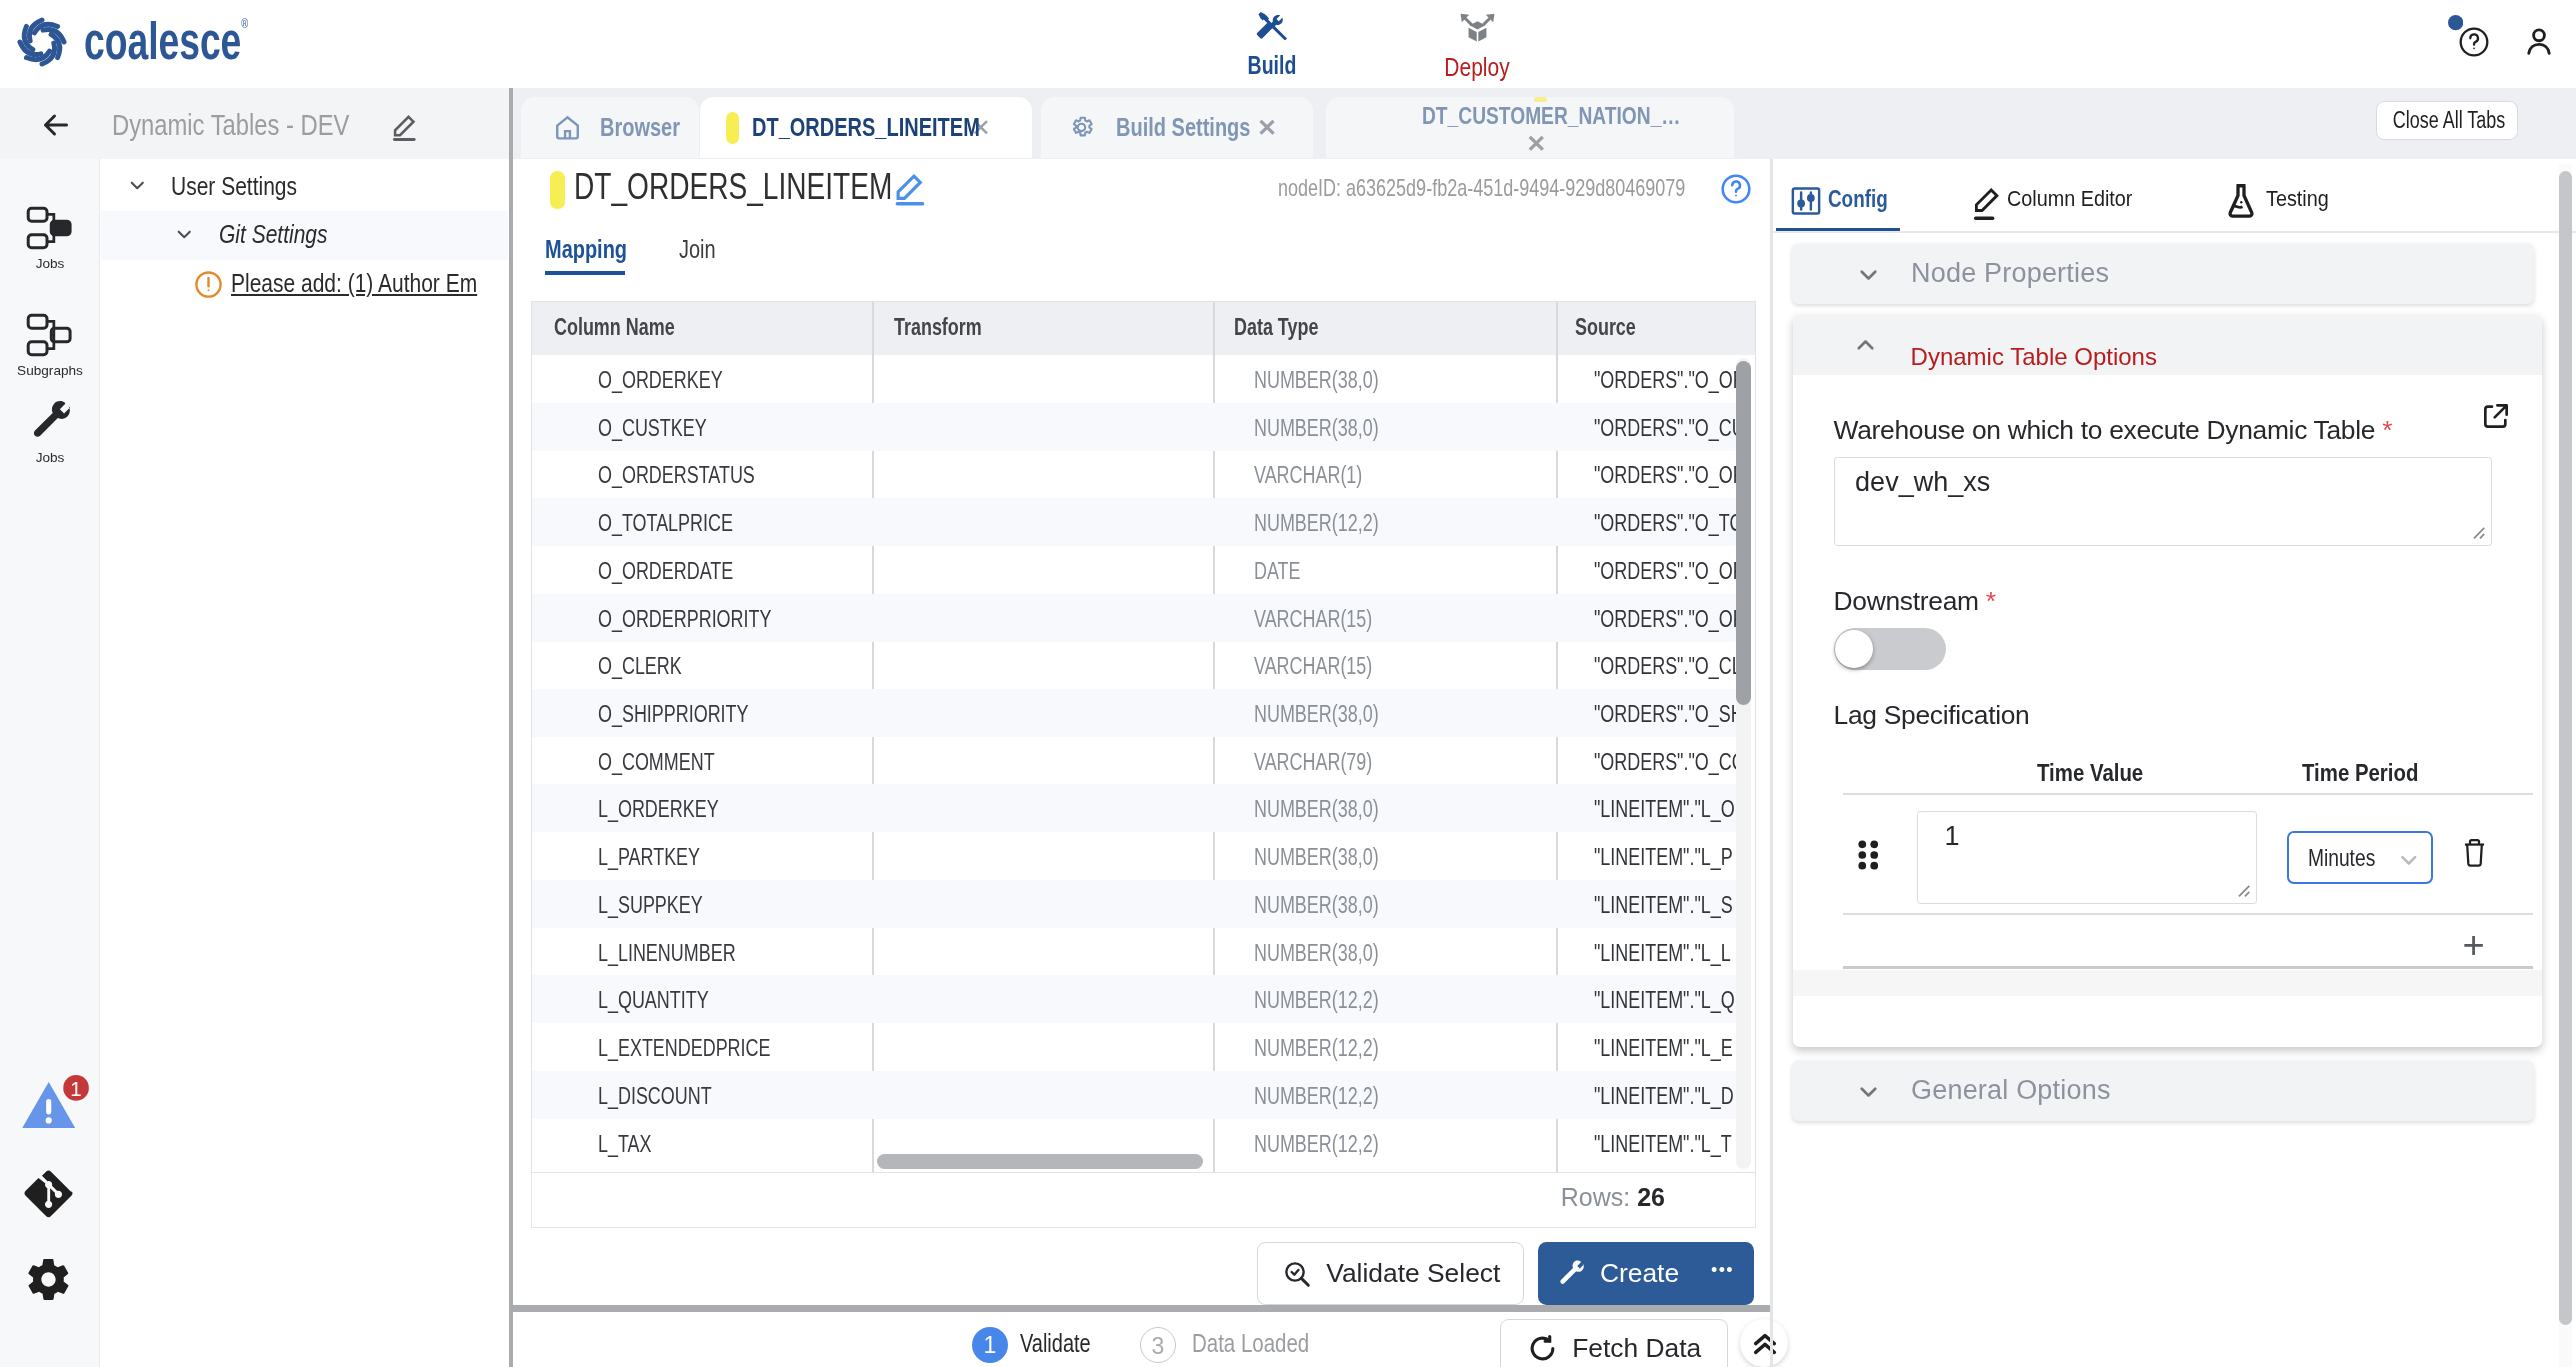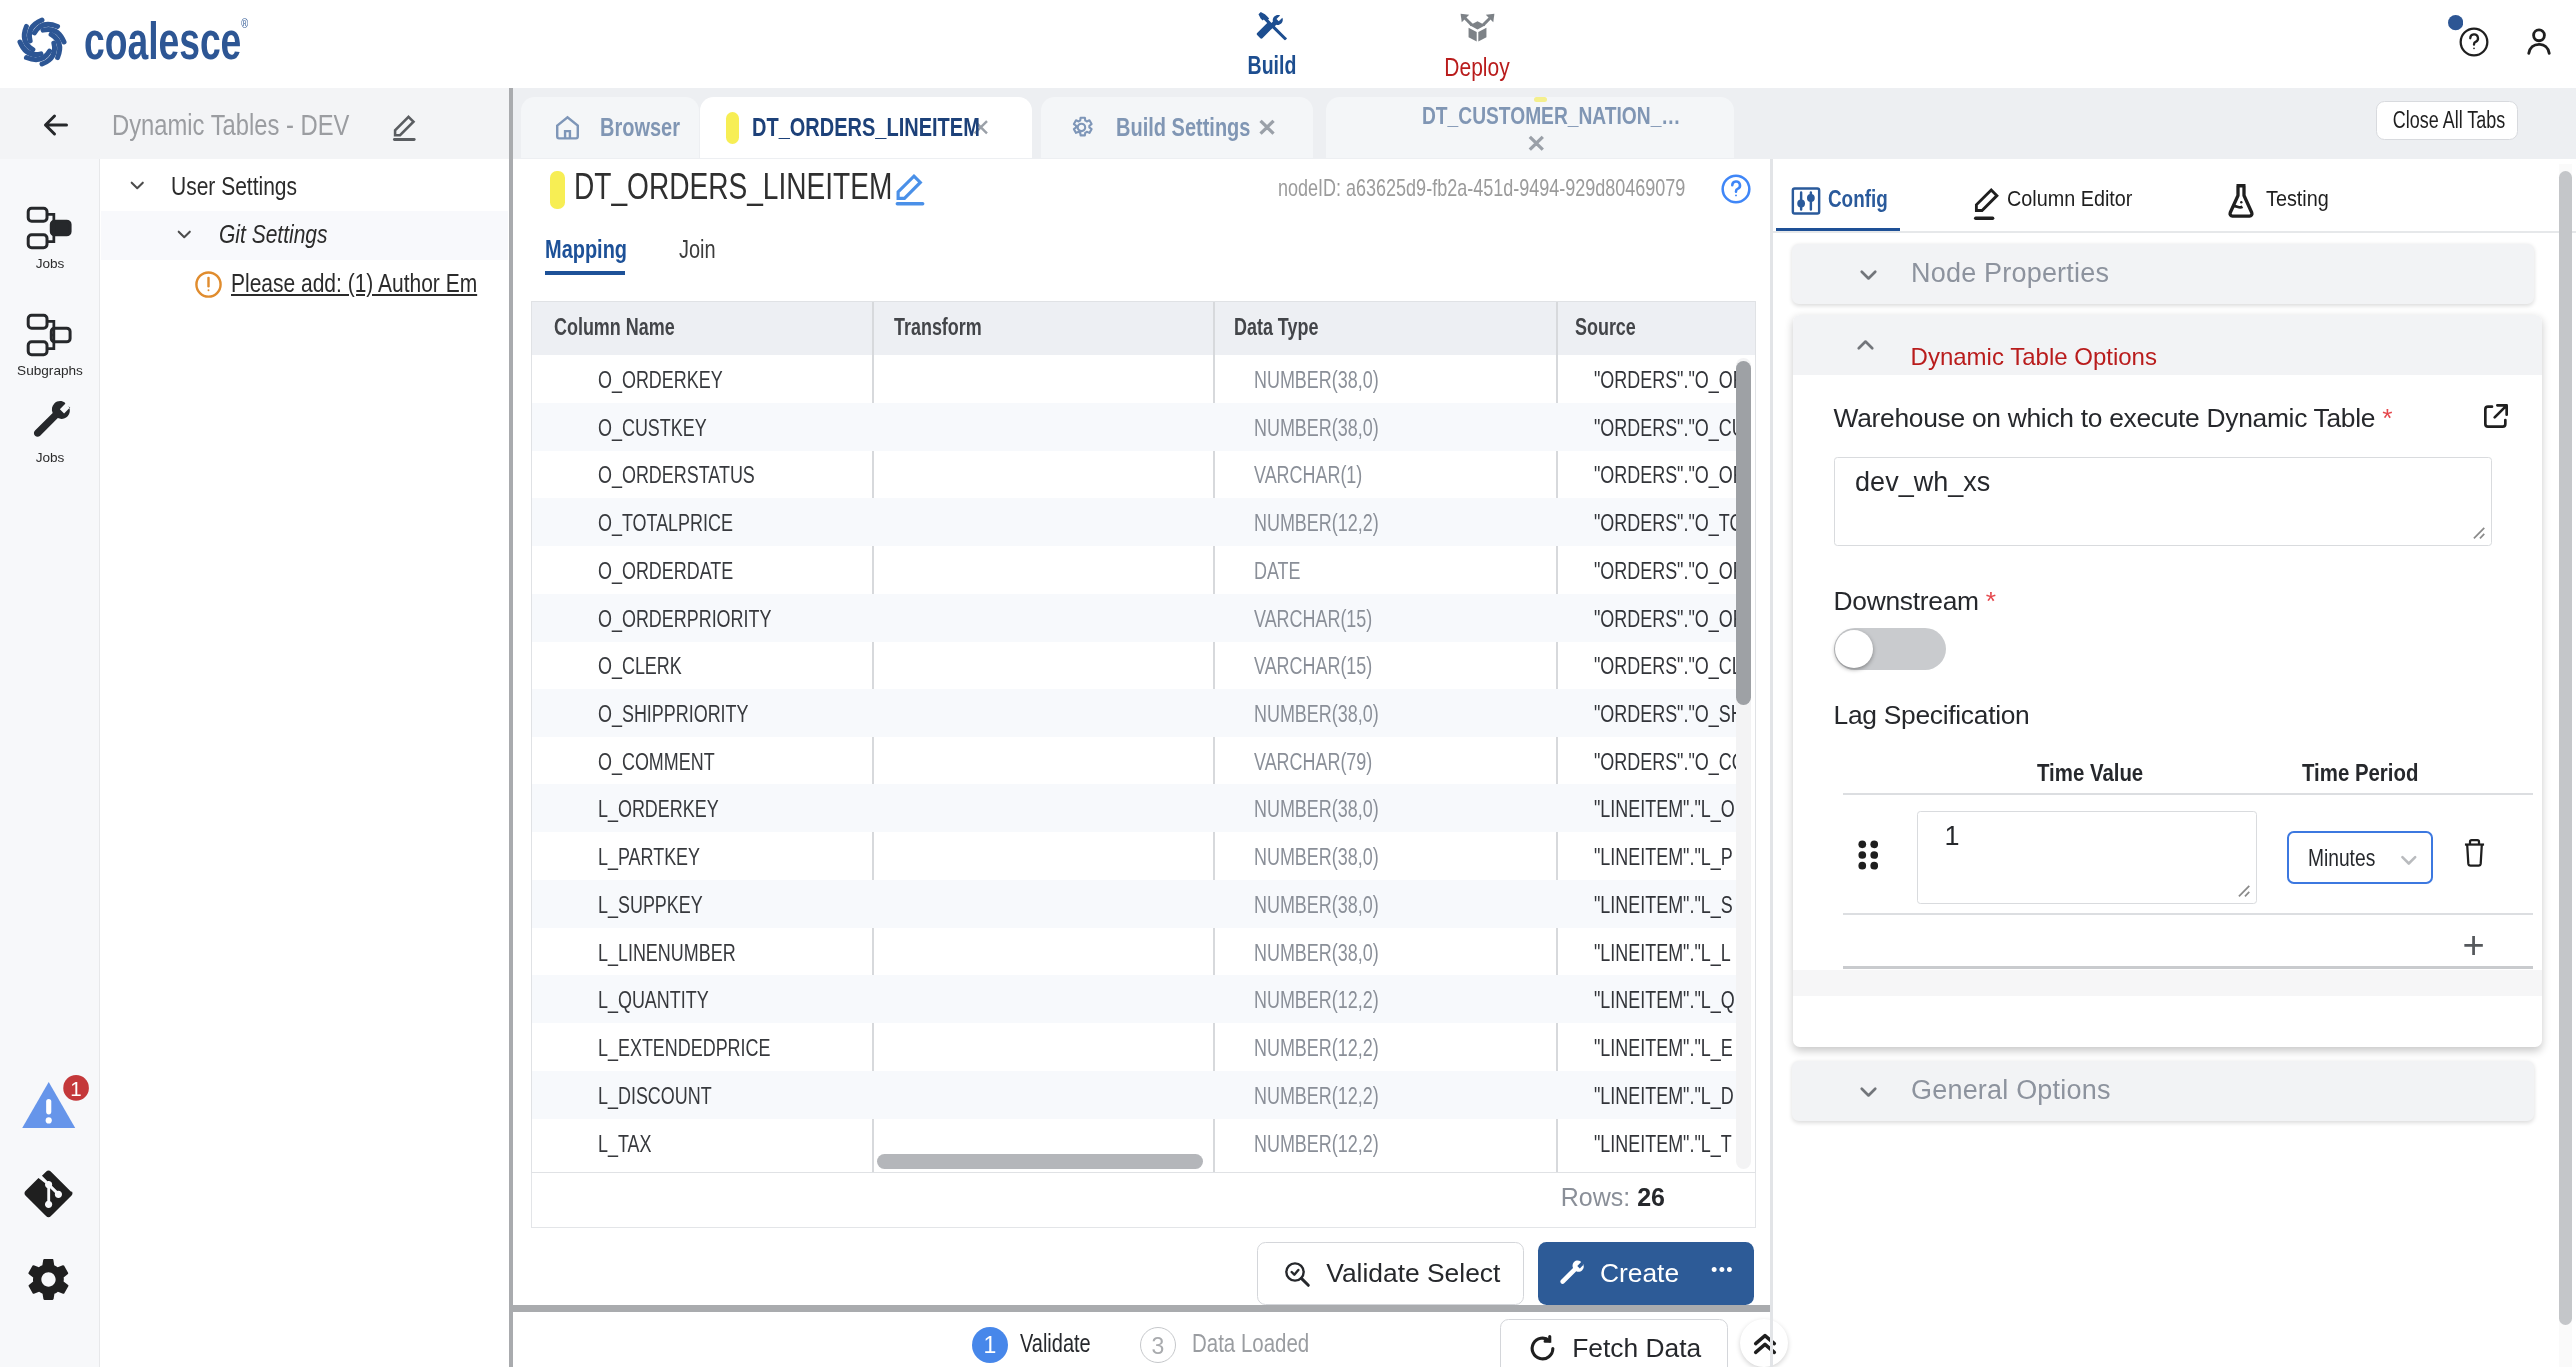--- a/index.html
+++ b/index.html
@@ -415,21 +415,21 @@
       </svg>
     <div class="stxt">Node Properties</div>
   </div>
   <div id="dtocard">
     <div id="dtohead">
       <svg class="abs" style="left:59px;top:17px" width="27" height="27" viewBox="0 0 24 24" fill="none" stroke="#72757a" stroke-width="2.4" stroke-linecap="round" stroke-linejoin="round">
           <path d="M6 14.5l6-6 6 6"></path>
         </svg>
       <div class="stxt" style="position:absolute;left:118px;top:28px;font-size:24px;color:#b91c1c">Dynamic Table Options</div>
     </div>
-    <div class="flbl" style="left:41px;top:88px">Warehouse on which to execute Dynamic Table <span class="red">*</span></div>
+    <div class="flbl" style="left:41px;top:100px">Warehouse on which to execute Dynamic Table <span class="red">*</span></div>
     <svg class="abs" style="left:687px;top:85px" width="32" height="32" viewBox="0 0 24 24" fill="none" stroke="#1f1f1f" stroke-width="2" stroke-linecap="round">
       <path d="M9 5H6a2 2 0 0 0-2 2v11a2 2 0 0 0 2 2h11a2 2 0 0 0 2-2v-3"></path>
       <path d="M13 4h7v7M20 4l-9 9" stroke-linejoin="round"></path>
     </svg>
     <div id="wh-ta">
         <div class="tatext">dev_wh_xs</div>
       <svg class="abs" style="right:5.1px;bottom:5.1px" width="19" height="19" viewBox="0 0 22 22" stroke="#8a8a8a" stroke-width="2">
         <path d="M20 8L8 20M20 15l-5 5"></path>
       </svg>
     </div>

